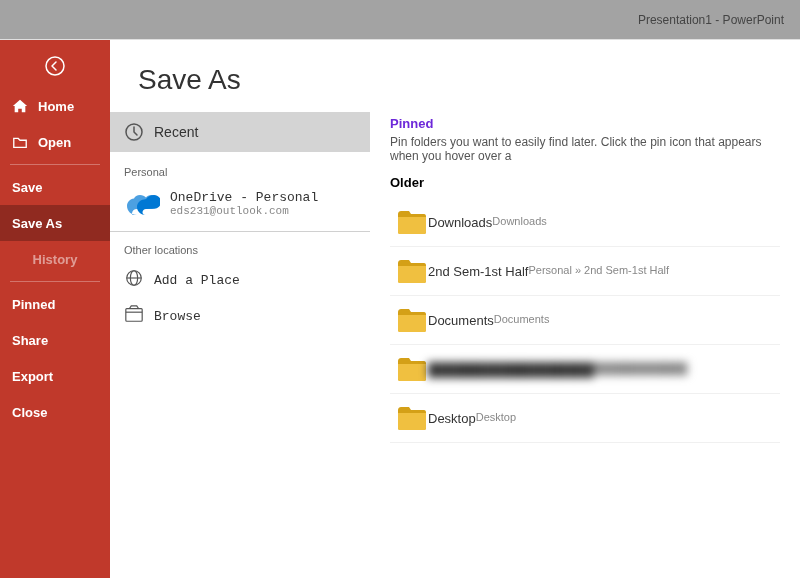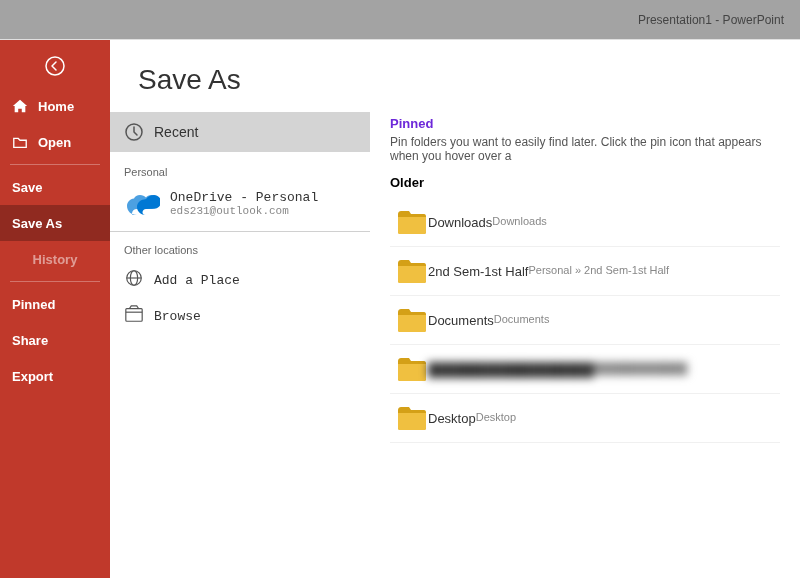--- a/index.html
+++ b/index.html
@@ -332,20 +332,23 @@
     </div>
 
     <div class="sidebar-item">
       <span class="item-label">Share</span>
     </div>
 
     <div class="sidebar-item">
       <span class="item-label">Export</span>
     </div>
 
+    <div class="sidebar-item">
+      <span class="item-label">Close</span>
+    </div>
 
   </div>
 
   <div class="content-area">
 
     <h1 class="page-title">Save As</h1>
 
     <div class="content-body">
 
       <div class="locations-panel">

